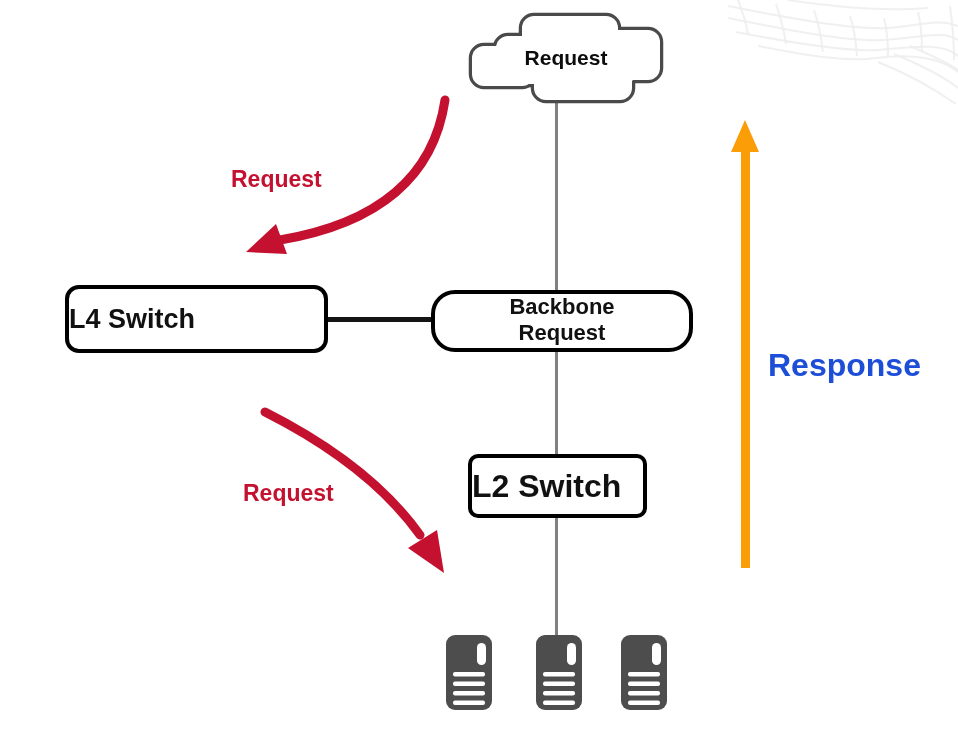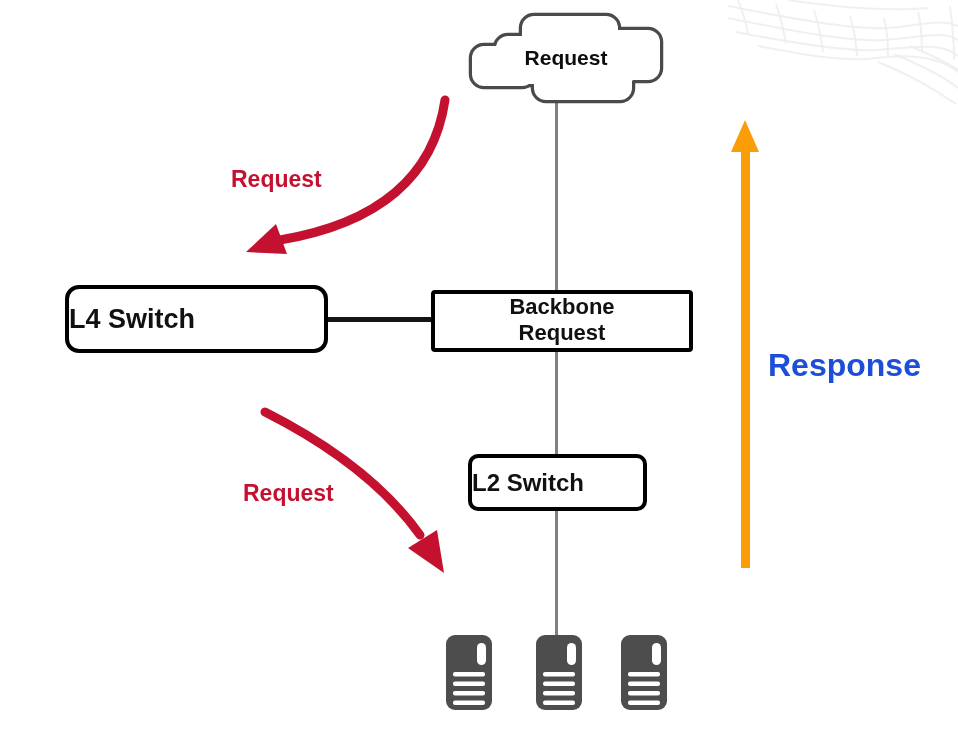--- a/index.html
+++ b/index.html
@@ -8,23 +8,23 @@
     font-family:"Liberation Sans",sans-serif;
   }
   .abs{position:absolute;}
   
   .node{
     position:absolute;box-sizing:border-box;background:#ffffff;border:4px solid #000000;
     display:flex;align-items:center;justify-content:flex-start;
     font-weight:700;color:#111111;z-index:5;
   }
   .node-l4{left:65px;top:285px;width:263px;height:68px;border-radius:14px;font-size:27px;}
-  .node-backbone{left:431px;top:290px;width:262px;height:62px;border-radius:4px;
+  .node-backbone{left:431px;top:290px;width:262px;height:62px;border-radius:24px;
     font-size:22px;line-height:1.18;flex-direction:column;text-align:center;}
-  .node-l2{left:468px;top:454px;width:179px;height:57px;border-radius:10px;font-size:24px;}
+  .node-l2{left:468px;top:454px;width:179px;height:64px;border-radius:10px;font-size:32px;}
   
   .vline{left:555px;top:98px;width:3px;height:539px;background:#808080;z-index:1;}
   .connector{left:326px;top:317px;width:107px;height:5px;background:#141414;z-index:4;}
   
   .flow-label{position:absolute;font-weight:700;white-space:nowrap;z-index:6;}
   .request-label{color:#C3112F;font-size:23px;text-align:right;}
   .response-label{color:#1d4ed8;font-size:32px;}
   .request-top{left:231px;top:166px;}
   .request-bottom{left:243px;top:480px;}
   .response-pos{left:768px;top:347px;}

